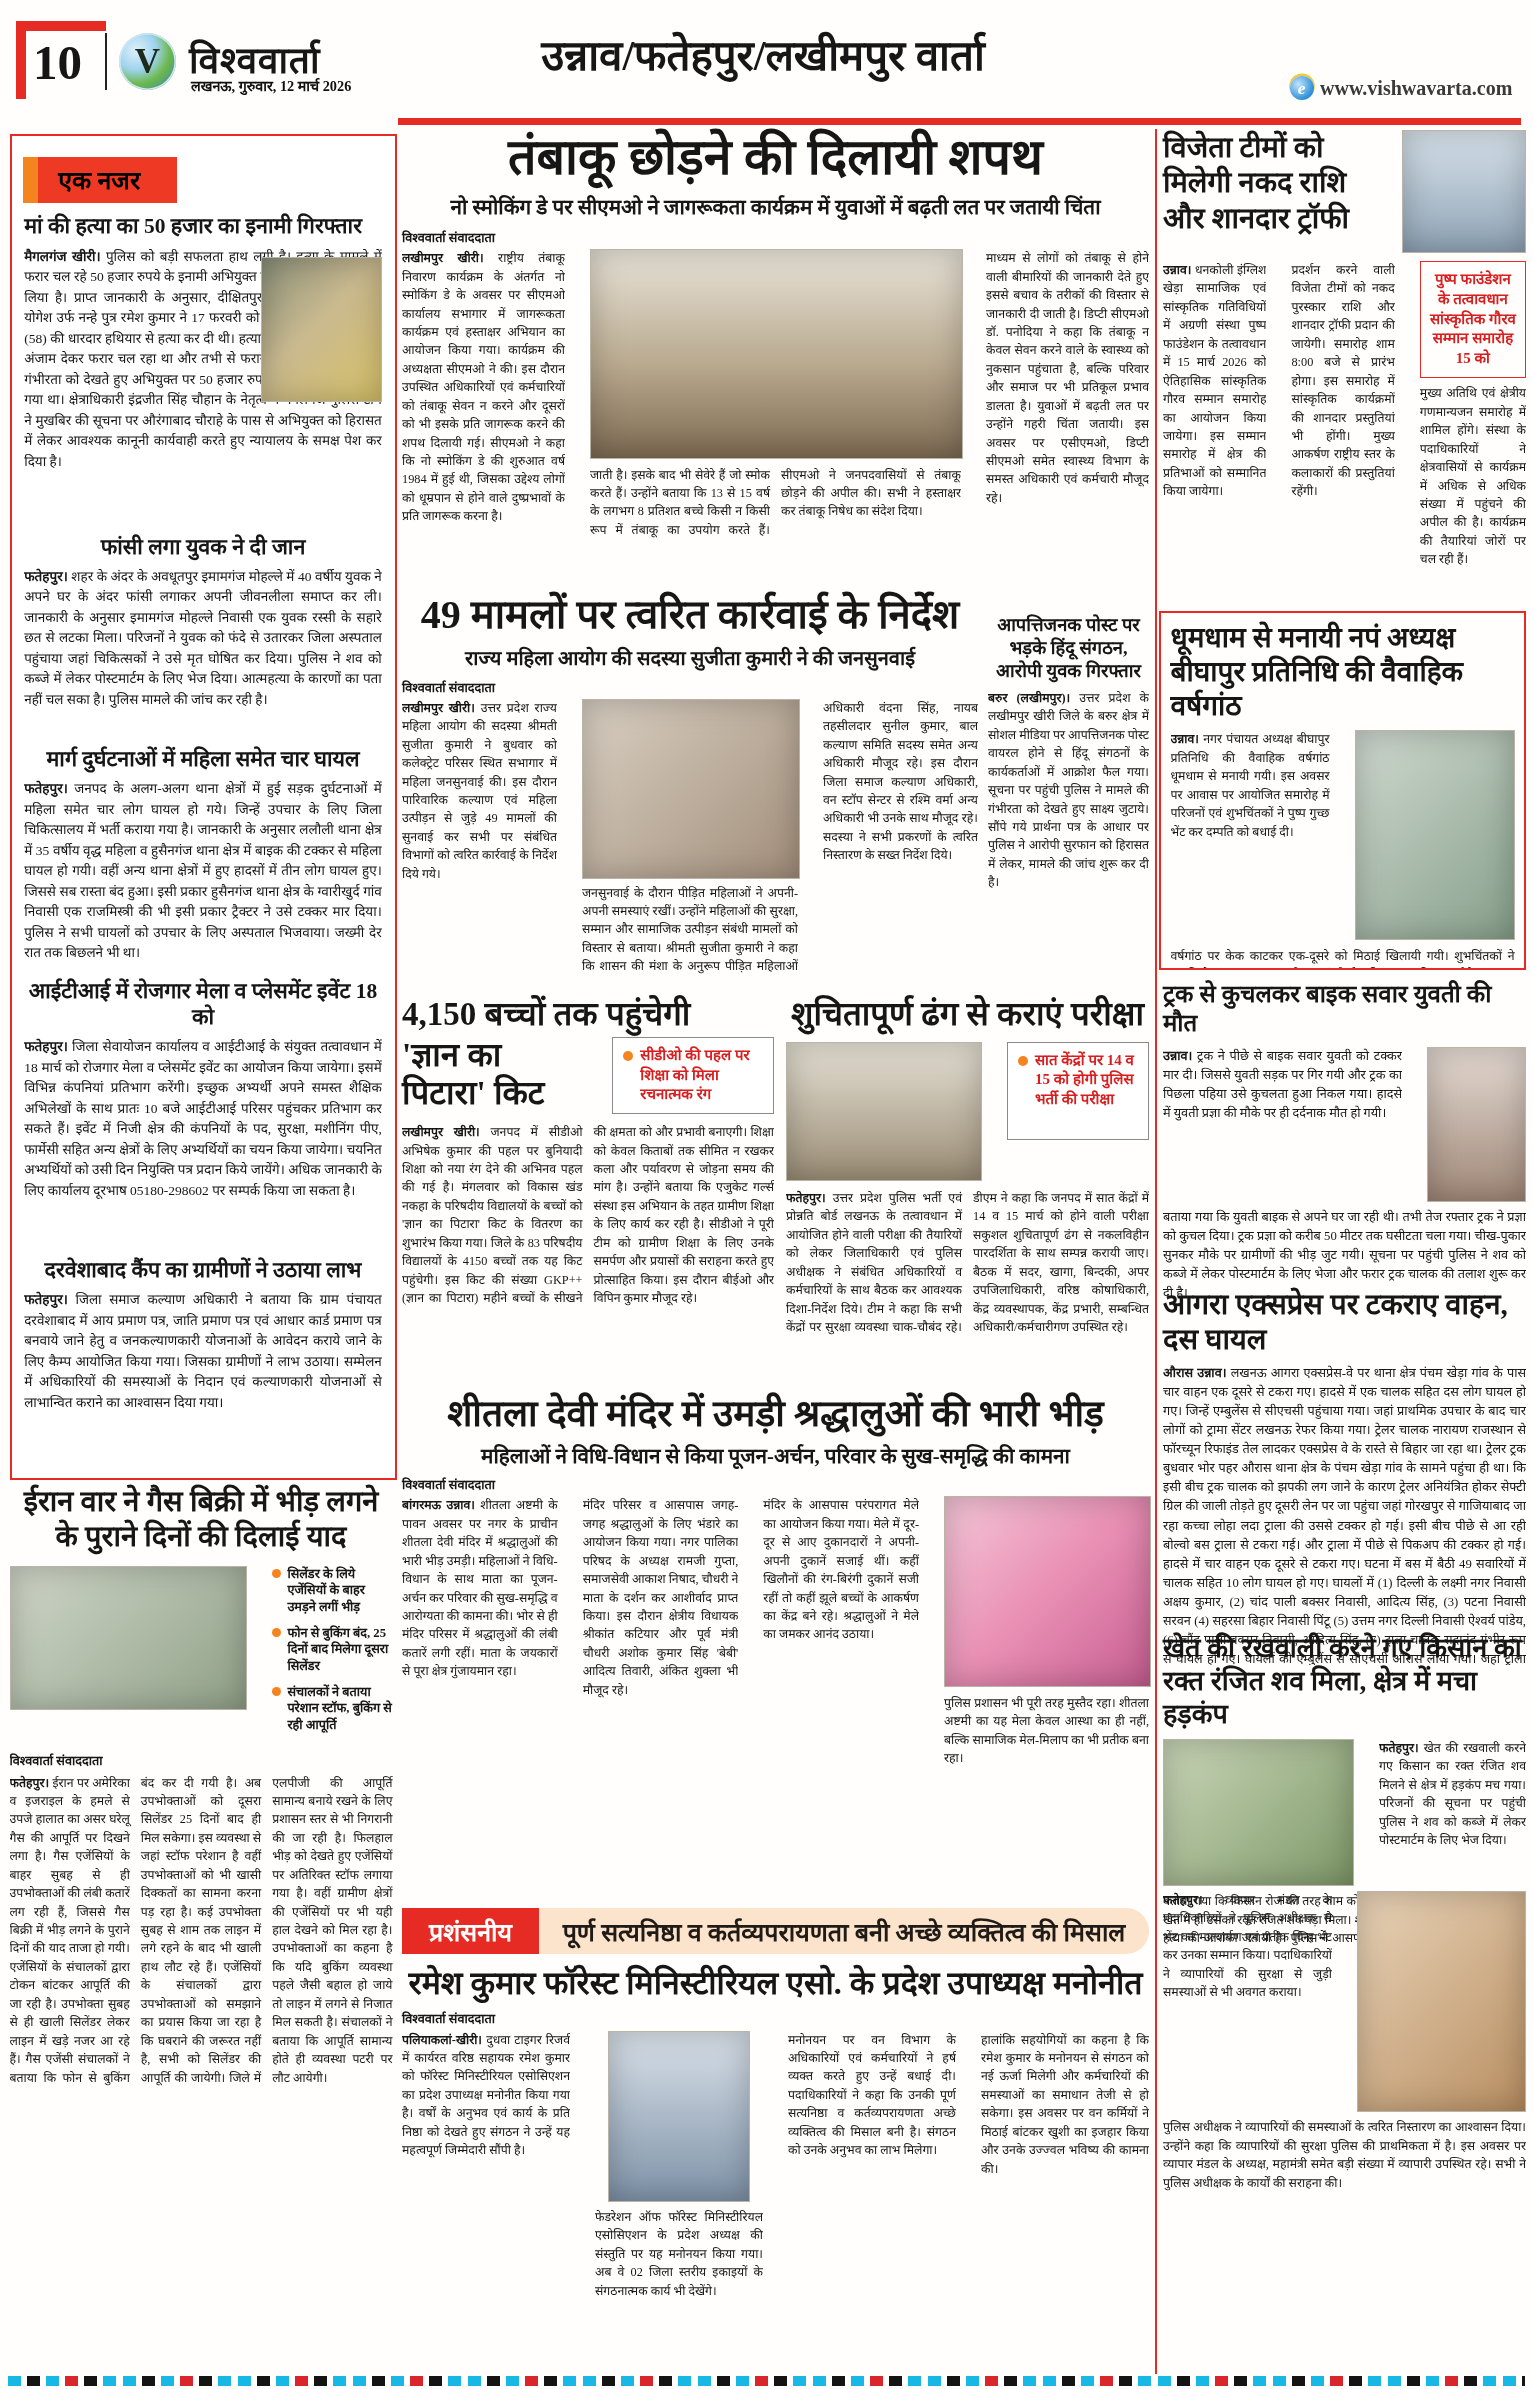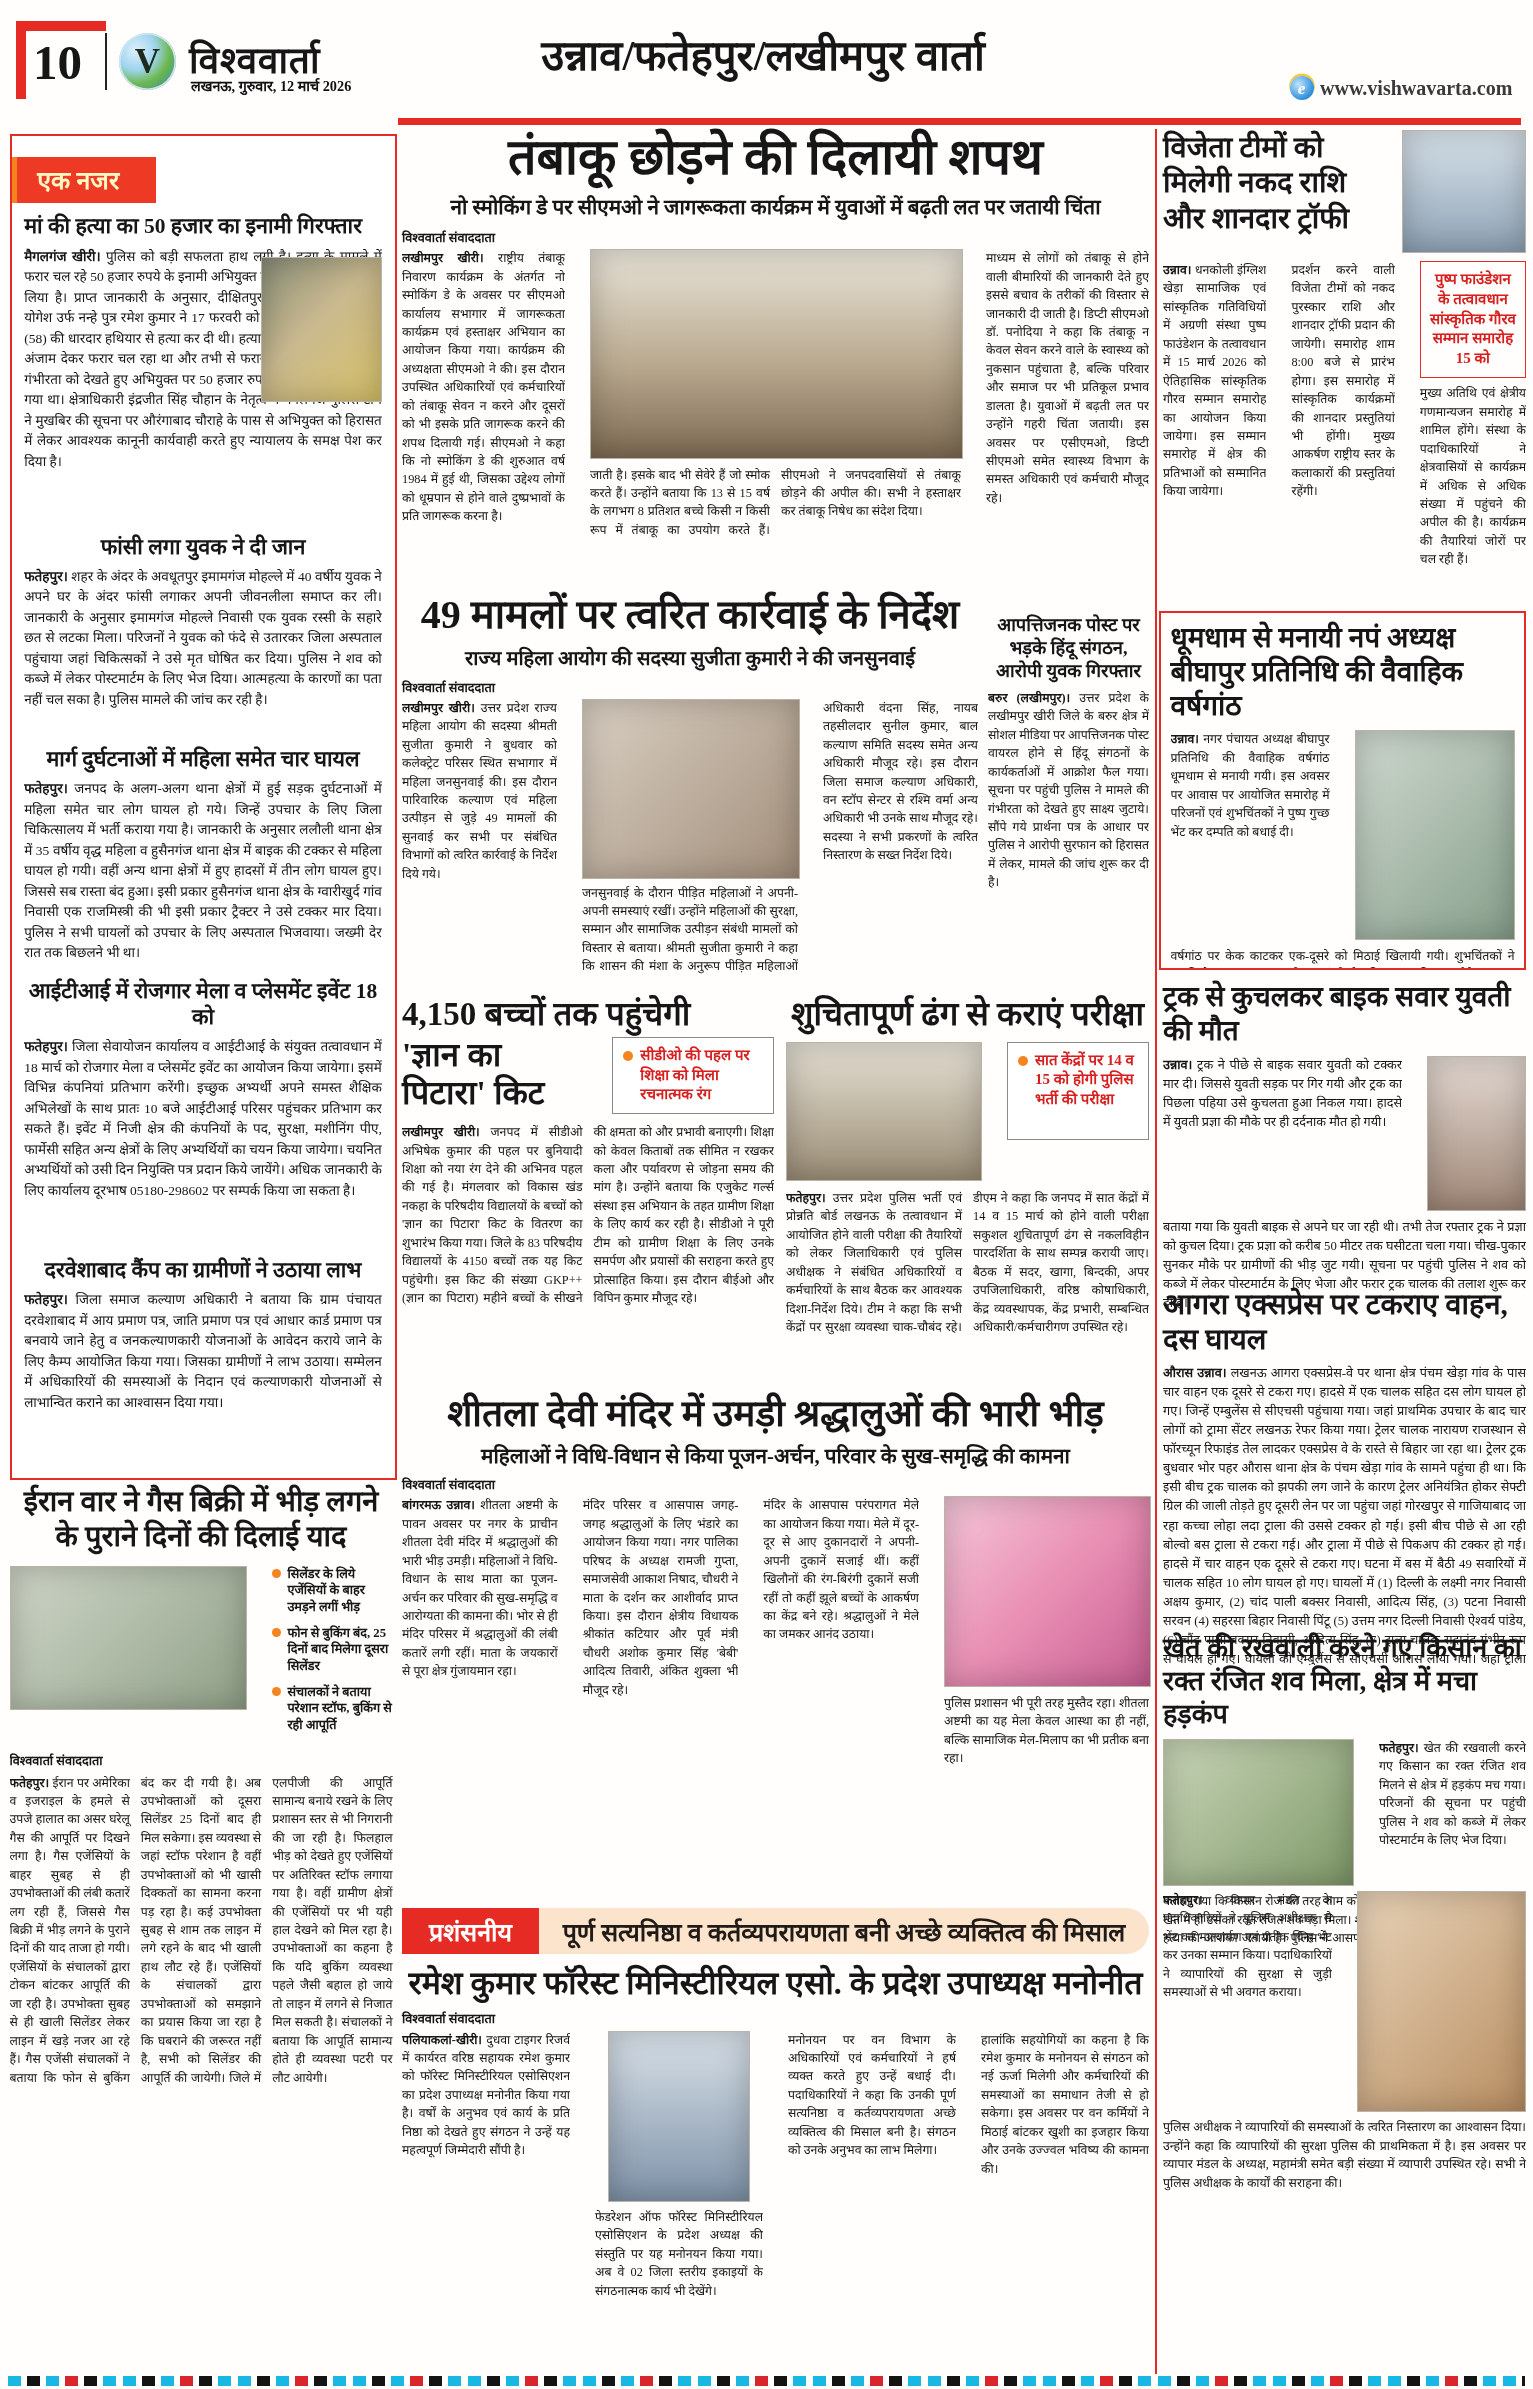--- a/index.html
+++ b/index.html
@@ -31,22 +31,22 @@
   .h-md{font-size:33px;font-weight:900;line-height:1.15;}
   .h-rt{font-size:27px;font-weight:900;line-height:1.22;}
   .h-sm{font-size:21.5px;font-weight:900;line-height:1.2;}
   .subhead{font-size:20.7px;font-weight:800;}
   .byline{font-size:12.7px;font-weight:800;}
   .body-t{font-size:12.3px;line-height:1.5;}
   .body-lg{font-size:13.5px;line-height:1.52;}
   .dl{font-weight:800;}
   
   .eknajar-box{border:2.4px solid #e62b24;background:#fff;}
-  .eknajar-banner{background:#ee3a24;color:#fef9c3;font-size:25px;font-weight:900;
-      padding:5.6px 37px 7.2px 20.7px;display:inline-block;position:relative;margin-left:5px;}
+  .eknajar-banner{background:#ee3a24;color:#000000;font-size:25px;font-weight:900;
+      padding:5.6px 37px 7.2px 20.7px;display:inline-block;position:relative;margin-left:26px;}
   .eknajar-banner::before{content:"";position:absolute;left:-14.3px;top:0;bottom:0;width:14.3px;background:#f5841f;}
   .photo{box-shadow:inset 0 0 32px rgba(0,0,0,.25);border:0.8px solid #b9b3a8;}
   .hi-box{border:1.2px solid #8a8a8a;padding:8px 9.5px;display:flex;gap:7.2px;align-items:flex-start;background:#fff;}
   .hi-dot{width:10.3px;height:10.3px;border-radius:50%;background:#f5841f;margin-top:4.8px;flex:0 0 auto;}
   .hi-text{color:#d81f1f;font-weight:800;font-size:15px;line-height:1.3;}
   .rednote{border:1.6px solid #e62b24;color:#d81f1f;font-weight:800;font-size:15px;line-height:1.32;padding:8px;text-align:center;}
   .prash-band{background:#fbe3cc;border-radius:0 32px 32px 0;display:flex;align-items:stretch;}
   .prash-tag{background:#e62b24;color:#fff;font-size:25px;font-weight:900;display:flex;align-items:center;justify-content:center;padding:0 27px;}
   .prash-text{flex:1;display:flex;align-items:center;justify-content:center;font-size:25px;font-weight:900;color:#201b16;}
   .bullet-item{display:flex;gap:6.4px;align-items:flex-start;font-size:12.7px;font-weight:800;line-height:1.3;margin-bottom:9.5px;}
@@ -294,21 +294,21 @@
       <div class="body-t jst clip" style="width:159px;height:208px;">
         <span class="dl">उन्नाव।</span>
         <span>नगर पंचायत अध्यक्ष बीघापुर प्रतिनिधि की वैवाहिक वर्षगांठ धूमधाम से मनायी गयी। इस अवसर पर आवास पर आयोजित समारोह में परिजनों एवं शुभचिंतकों ने पुष्प गुच्छ भेंट कर दम्पति को बधाई दी।</span>
       </div>
       <div class="photo" style="flex:1;height:208px;background:linear-gradient(135deg,#cfd8cf,#87a08b);"></div>
     </div>
     <div class="body-t jst clip" style="margin-top:6.4px;height:76px;">वर्षगांठ पर केक काटकर एक-दूसरे को मिठाई खिलायी गयी। शुभचिंतकों ने दम्पति के सुखमय दाम्पत्य जीवन एवं दीर्घायु की कामना की। इस मौके पर नगर पंचायत के सभासद, कर्मचारी एवं क्षेत्र के गणमान्यजन उपस्थित रहे। सभी ने दम्पति को शुभकामनाएं दीं।</div>
   </div>
 
   <div class="abs" style="left:1163px;top:980px;width:363px;">
-    <div class="h-rt" style="font-size:28px;">ट्रक से कुचलकर बाइक सवार युवती की मौत</div>
+    <div class="h-rt" style="font-size:24px;">ट्रक से कुचलकर बाइक सवार युवती की मौत</div>
     <div class="flexrow" style="margin-top:8px;">
       <div class="body-t jst clip" style="width:239px;height:153px;font-size:12.7px;">
         <span class="dl">उन्नाव।</span>
         <span>ट्रक ने पीछे से बाइक सवार युवती को टक्कर मार दी। जिससे युवती सड़क पर गिर गयी और ट्रक का पिछला पहिया उसे कुचलता हुआ निकल गया। हादसे में युवती प्रज्ञा की मौके पर ही दर्दनाक मौत हो गयी।</span>
       </div>
       <div class="photo" style="flex:1;height:153px;background:linear-gradient(180deg,#e3d9d2,#a08878);"></div>
     </div>
     <div class="body-t jst clip" style="margin-top:6.4px;height:108px;font-size:12.7px;">बताया गया कि युवती बाइक से अपने घर जा रही थी। तभी तेज रफ्तार ट्रक ने प्रज्ञा को कुचल दिया। ट्रक प्रज्ञा को करीब 50 मीटर तक घसीटता चला गया। चीख-पुकार सुनकर मौके पर ग्रामीणों की भीड़ जुट गयी। सूचना पर पहुंची पुलिस ने शव को कब्जे में लेकर पोस्टमार्टम के लिए भेजा और फरार ट्रक चालक की तलाश शुरू कर दी है।</div>
   </div>
 

